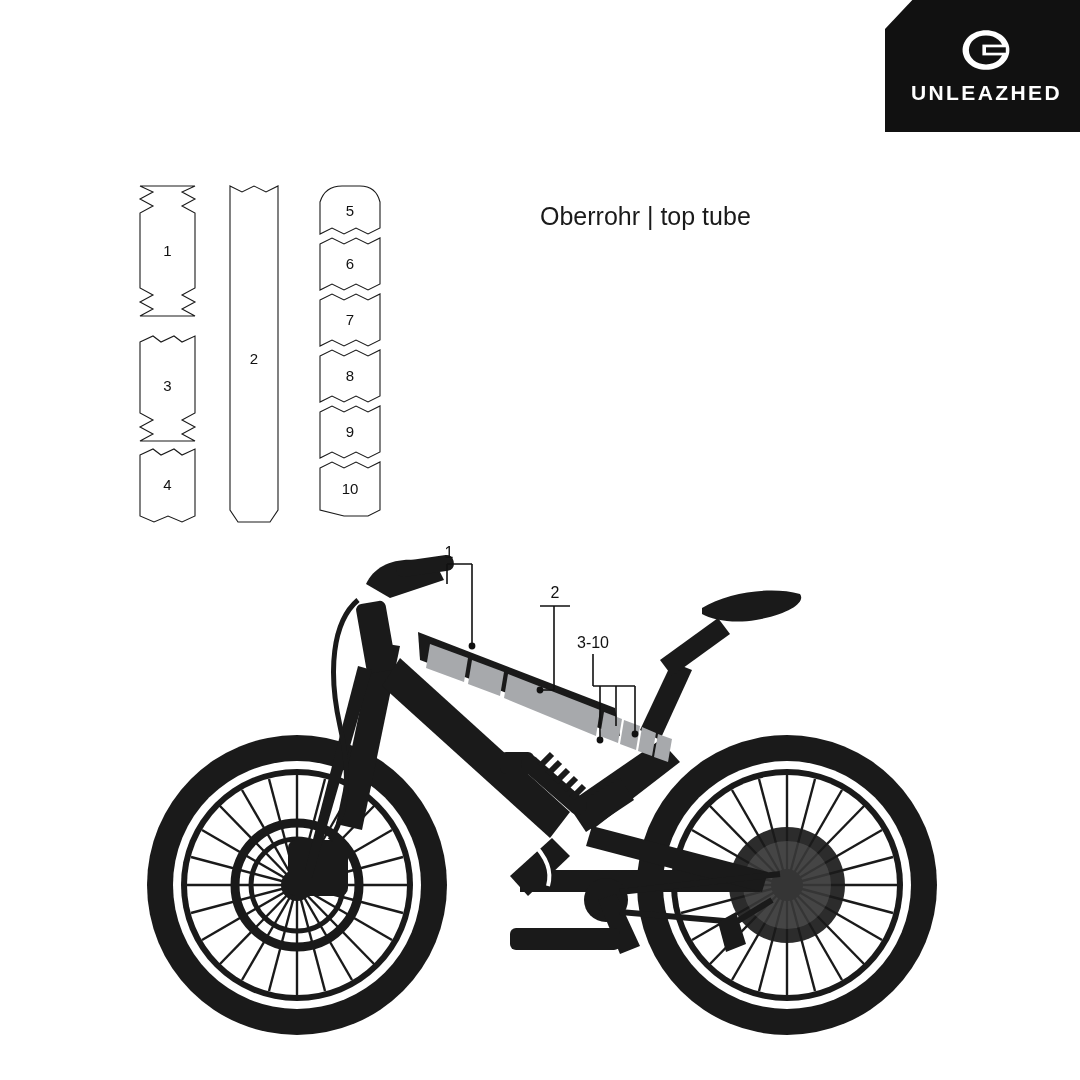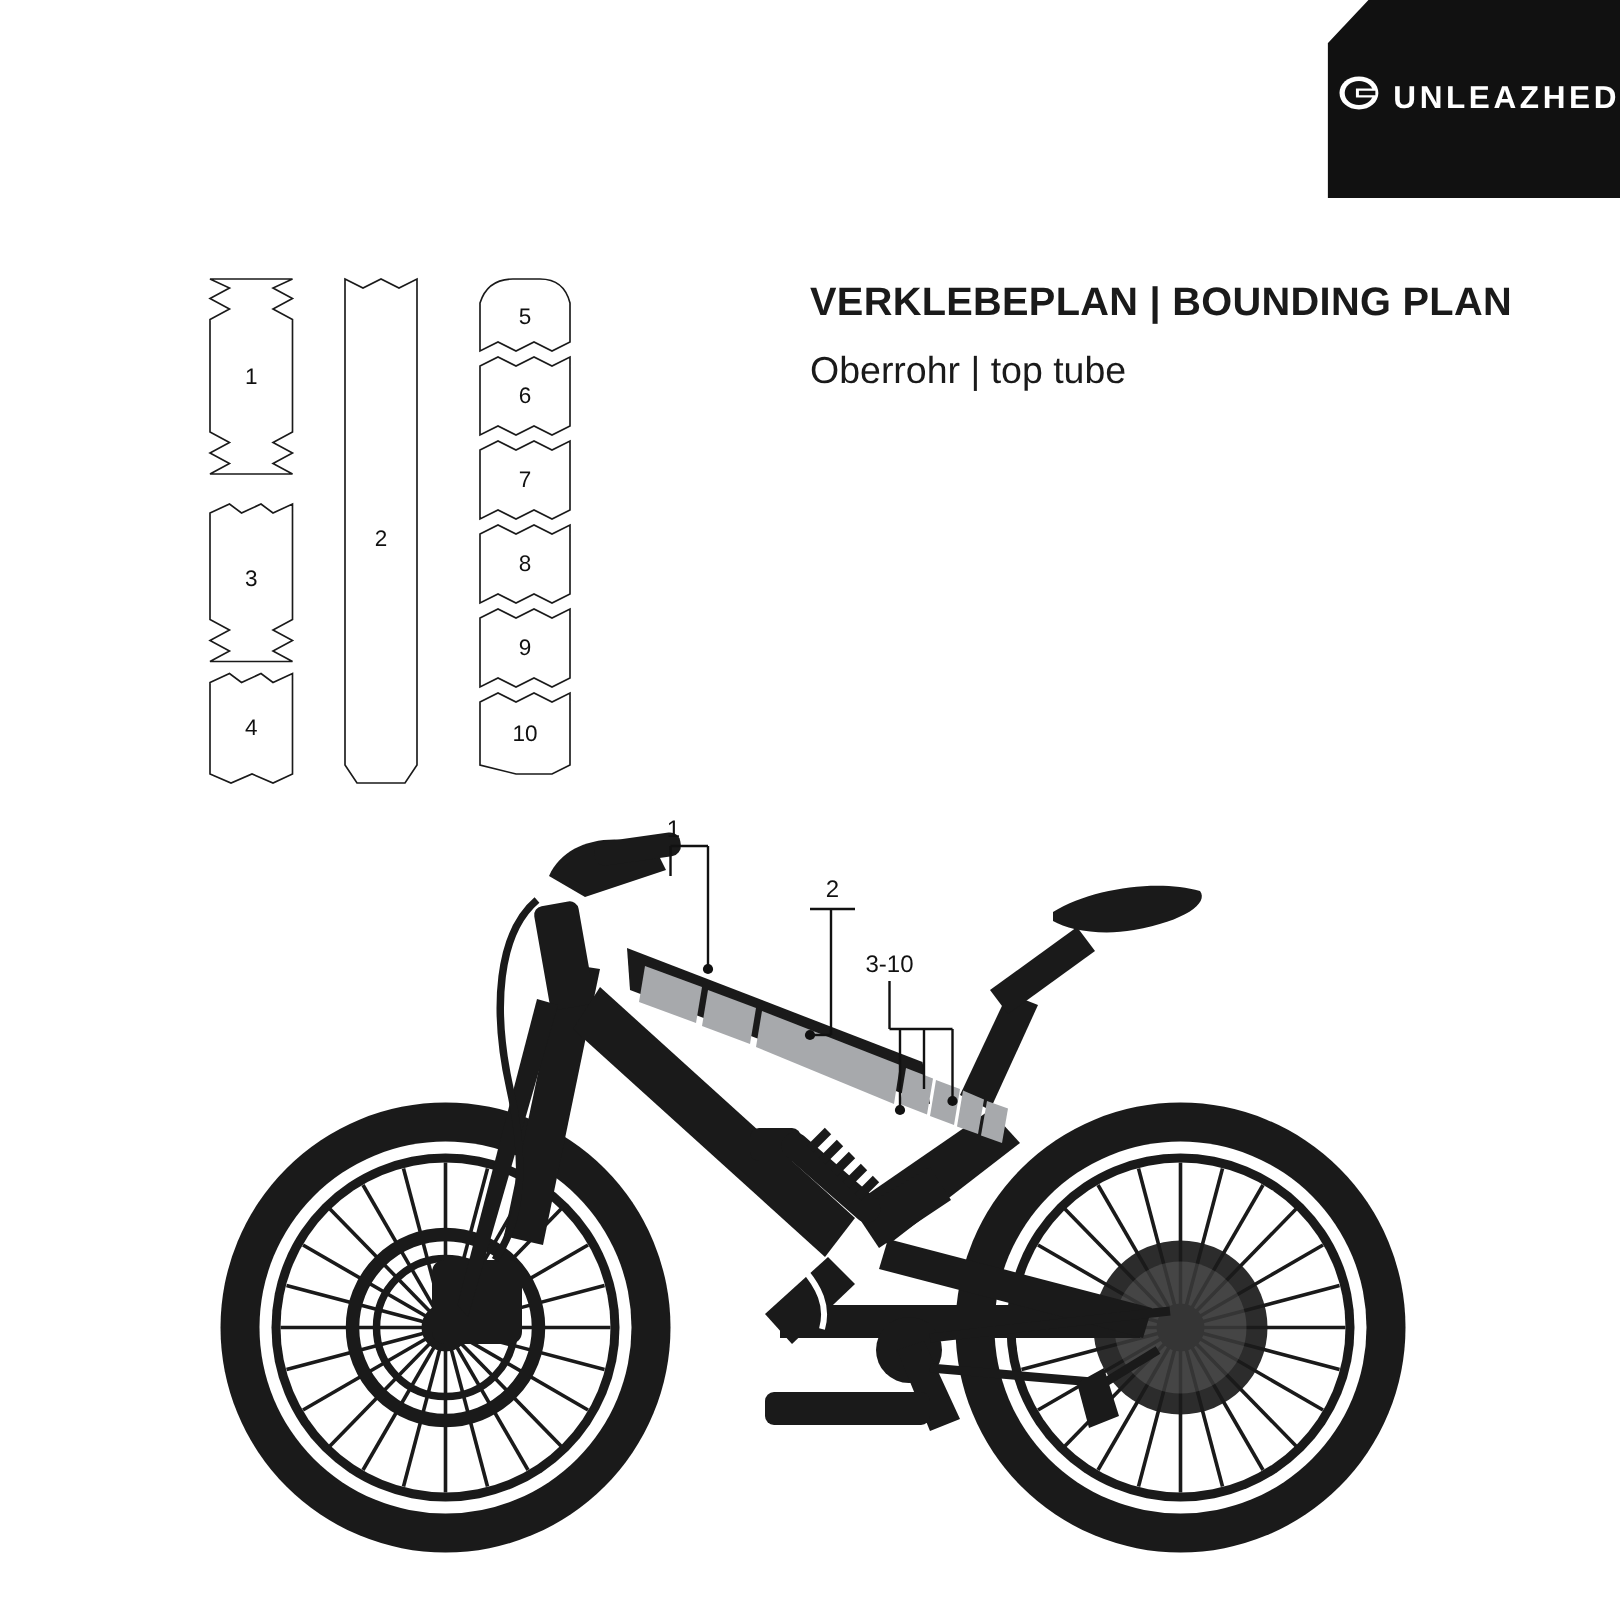--- a/index.html
+++ b/index.html
@@ -19,21 +19,21 @@
   
   .brand-badge {
     position: absolute;
     top: 0;
     right: 0;
     width: 195px;
     height: 132px;
     background: #111111;
     clip-path: polygon(14% 0%, 100% 0%, 100% 100%, 0% 100%, 0% 22%);
     display: flex;
-    flex-direction: row;
+    flex-direction: column;
     align-items: center;
     justify-content: center;
   }
   .brand-mark {
     width: 54px;
     height: 46px;
     margin-bottom: 8px;
     margin-left: 6px;
   }
   .brand-name {
@@ -117,21 +117,20 @@
   <svg class="brand-mark" viewBox="0 0 60 50">
     <path d="M30 3 C15 3 4 13 4 25 C4 37 15 47 30 47 C45 47 56 37 56 25 C56 13 45 3 30 3 Z" fill="#ffffff"></path>
     <path d="M30 9 C19 9 11 16 11 25 C11 34 19 41 30 41 C41 41 49 34 49 25 C49 16 41 9 30 9 Z" fill="#111111"></path>
     <rect x="26" y="19" width="26" height="12" fill="#ffffff"></rect>
     <rect x="30" y="22" width="22" height="6" fill="#111111"></rect>
   </svg>
   <div class="brand-name">UNLEAZHED</div>
 </div>
 
 <div class="title-block">
-  <div class="title-main">VERKLEBEPLAN | BOUNDING PLAN</div>
   <div class="title-sub">Oberrohr | top tube</div>
 </div>
 
 <div class="plan">
   <svg width="310" height="380" viewBox="0 0 310 380">
 
     <g>
       <path class="piece-shape" d="M20 16 L33 22 L20 29 L33 36 L20 43 L20 118 L33 125 L20 132 L33 139 L20 146
                L20 146 L75 146 L62 139 L75 132 L62 125 L75 118 L75 43 L62 36 L75 29 L62 22 L75 16 Z"></path>
       <text class="piece-num" x="47.5" y="82">1</text>

